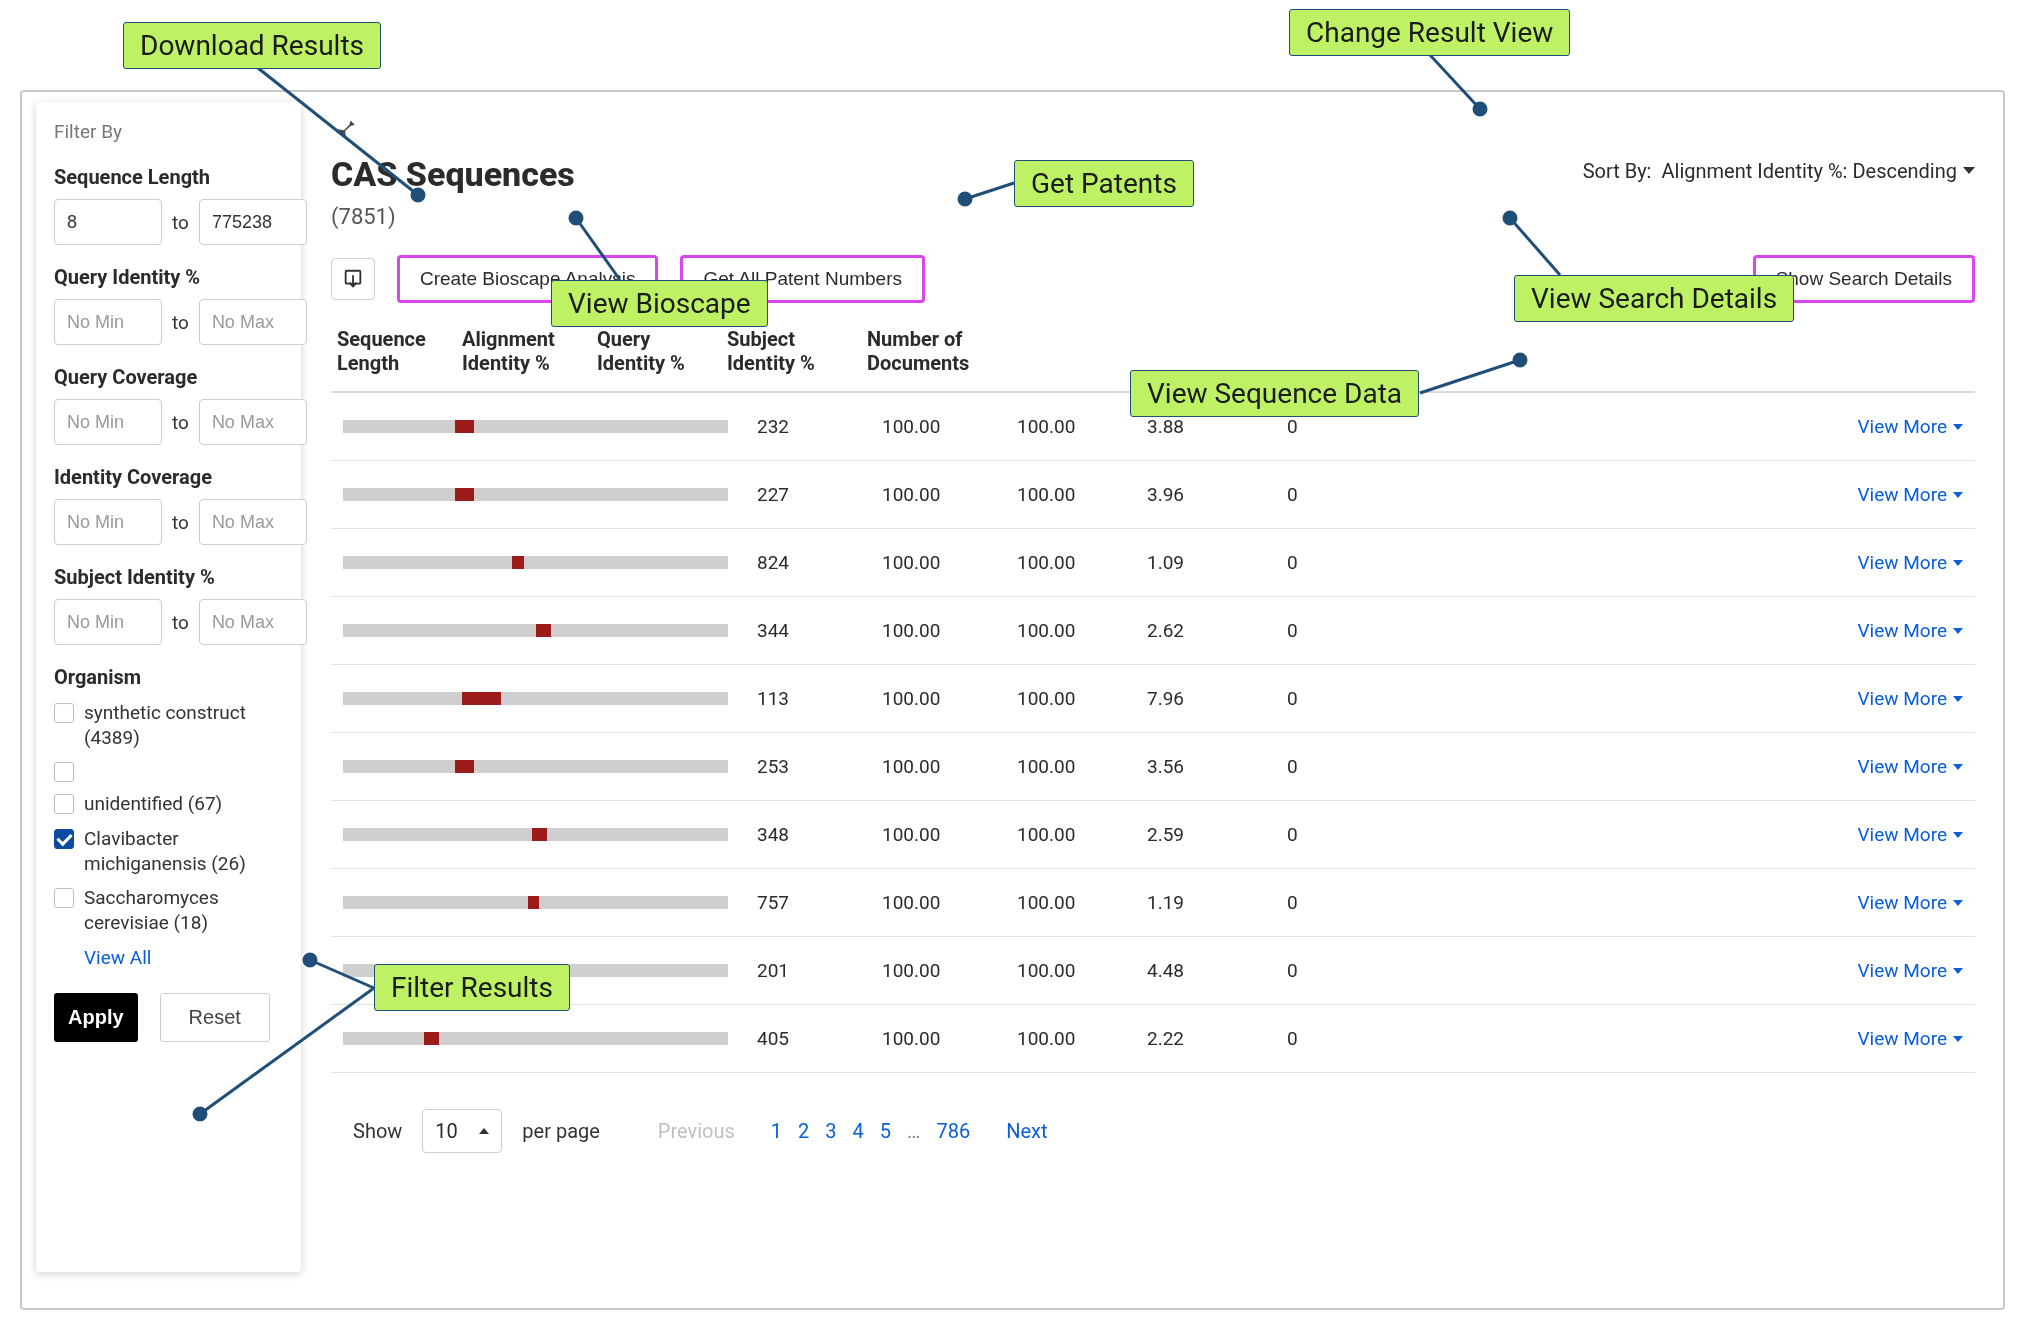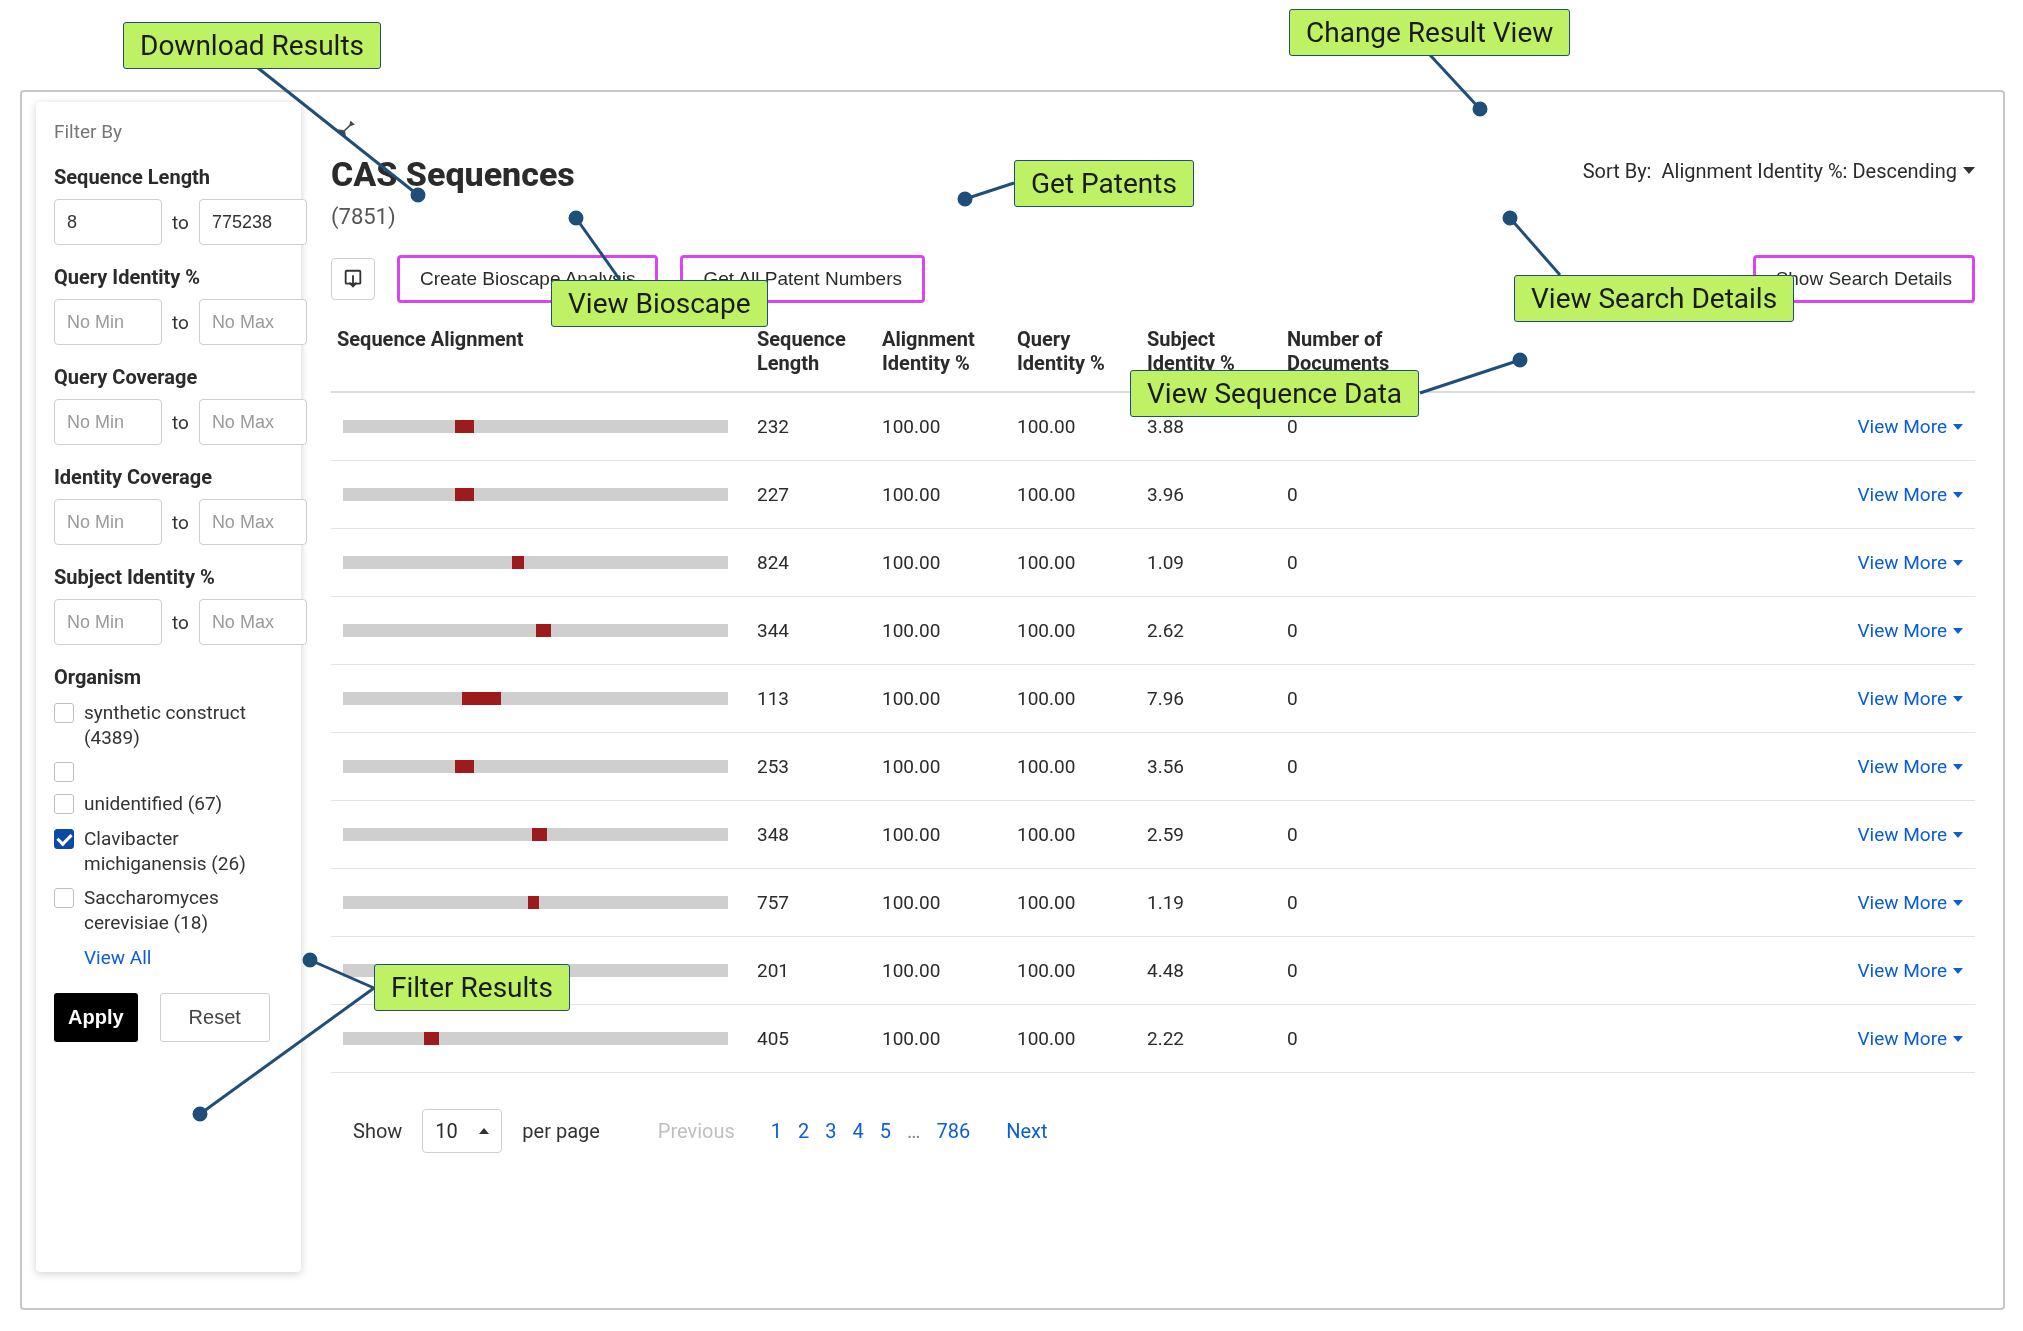--- a/index.html
+++ b/index.html
@@ -268,21 +268,20 @@
               <path d="M12 8v11M8 16l4 4 4-4"></path>
             </svg>
         </div>
         <button class="btn-outline">Create Bioscape Analysis</button>
         <button class="btn-outline">Get All Patent Numbers</button>
       </div>
       <button class="btn-outline">Show Search Details</button>
     </div>
 
     <div class="table-head">
-      <div class="col-alignment">Sequence Alignment</div>
       <div class="col-length">Sequence Length</div>
       <div class="col-aid">Alignment Identity %</div>
       <div class="col-qid">Query Identity %</div>
       <div class="col-sid">Subject Identity %</div>
       <div class="col-docs">Number of Documents</div>
       <div class="col-more"></div>
     </div>
 
     <div id="table-rows">
         <div class="table-row">

